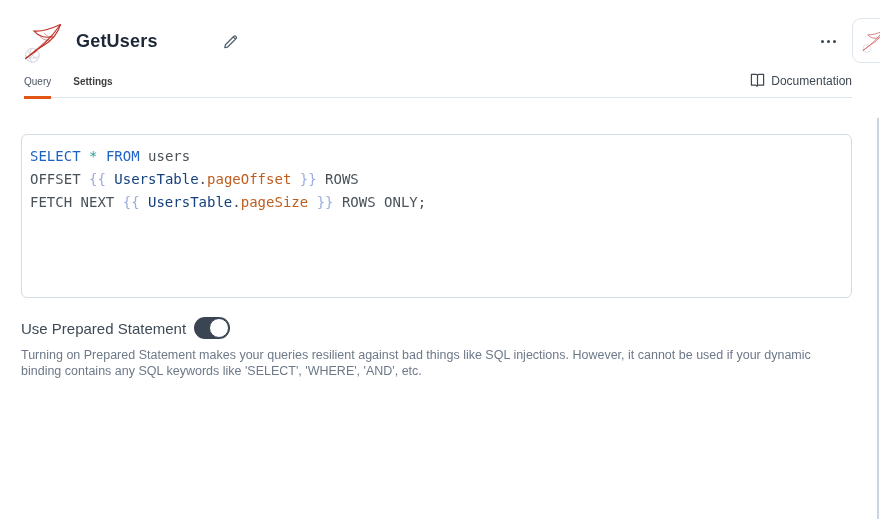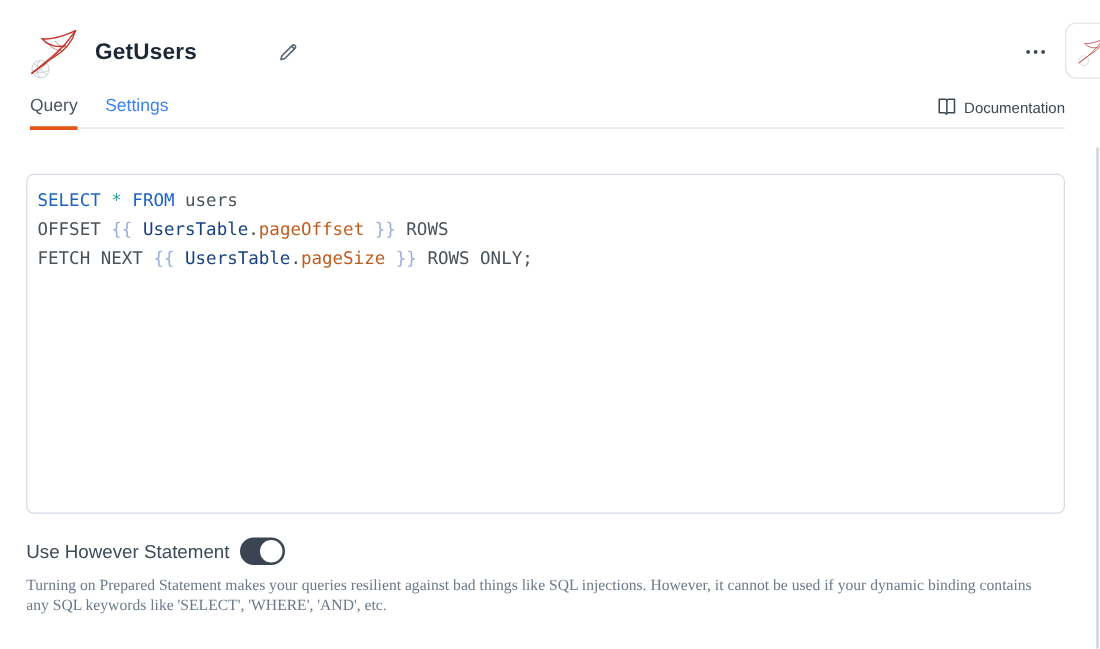--- a/index.html
+++ b/index.html
@@ -11,43 +11,43 @@
   .app-logo { width:46px; height:46px; flex:0 0 auto; }
   .title { font-size:18px; color:#1d2736; margin-left:10px; letter-spacing:.2px; }
   .edit-btn { margin-left:62px; width:22px; height:22px; display:flex; align-items:center; justify-content:center; cursor:pointer; background:none; border:none; }
   .more-btn { margin-left:auto; margin-right:40px; background:none; border:none; cursor:pointer; display:flex; gap:3px; padding:6px 4px; }
   .more-btn i { width:3px; height:3px; border-radius:50%; background:#3b4452; display:block; }
   .ds-card { position:absolute; left:852px; top:18px; width:58px; height:45px; border:1px solid #dfe5ec; border-radius:9px; background:#fff; display:flex; align-items:center; padding-left:7px; }
   .ds-card svg { width:26px; height:26px; }
 
   
   .tabbar { margin:6px 24px 0 24px; width:828px; display:flex; align-items:flex-end; border-bottom:1px solid #dfe5ec; }
-  .tab { font-size:14px; padding:4px 0 9px 0; margin-right:22px; border-bottom:3px solid transparent; margin-bottom:-2px; cursor:pointer; background:none; border-top:none; border-left:none; border-right:none; }
+  .tab { font-size:10px; padding:4px 0 9px 0; margin-right:22px; border-bottom:3px solid transparent; margin-bottom:-2px; cursor:pointer; background:none; border-top:none; border-left:none; border-right:none; }
   .tab.active { color:#4a5462; border-bottom-color:#e15615; }
-  .tab.inactive { color:#3b82f6; }
+  .tab.inactive { color:#404040;font-weight:bold; }
   .doc-link { margin-left:auto; display:flex; align-items:flex-end; gap:6px; font-size:12px; color:#3d4852; padding-bottom:9px; cursor:pointer; text-decoration:none; }
 
   
-  .editor { margin:36px 0 0 21px; width:831px; height:272px; border:1px solid #d4dce6; border-radius:6px; background:#fff; padding:10px 8px; }
+  .editor { margin:36px 0 0 21px; width:831px; height:164px; border:1px solid #d4dce6; border-radius:6px; background:#fff; padding:10px 8px; }
   .code { font-family:"DejaVu Sans Mono","Liberation Mono",monospace; font-size:14px; line-height:23px; white-space:pre; color:#4a5259; }
   .tok-kw   { color:#1e63c4; }
   .tok-op   { color:#2aa198; }
   .tok-txt  { color:#4a5259; }
   .tok-brace{ color:#9aaede; }
   .tok-obj  { color:#15417e; font-weight:normal; }
   .tok-prop { color:#bf5c1d;text-align:center; }
 
   
   .ps-row { margin:19px 0 0 21px; display:flex; align-items:center; gap:8px; }
   .ps-label { font-size:15px; color:#3f4a57; }
   .toggle { width:36px; height:22px; border-radius:11px; background:#cfd6de; border:none; position:relative; cursor:pointer; flex:0 0 auto; }
   .toggle.on { background:#3b4452; }
   .knob { position:absolute; top:1px; left:1px; width:20px; height:20px; border-radius:50%; background:#fff; border:1px solid #3b4452; transition:left .1s; }
   .toggle.on .knob { left:15px; }
-  .ps-help { margin:8px 0 0 21px; width:822px; font-size:12.5px; line-height:16px; color:#6d7989;font-family:Liberation Serif, serif; }
+  .ps-help { margin:8px 0 0 21px; width:822px; font-size:12.5px; line-height:16px; color:#6d7989; }
 
   
   .right-divider { position:absolute; left:877px; top:118px; width:2px; height:401px; background:#ccd5df; }
 
   svg.icon { display:block; }
 </style>
 </head>
 <body>
 
 <div class="header">
@@ -106,20 +106,20 @@
     </svg>
     <span>Documentation</span>
   </a>
 </div>
 
 <div class="editor">
   <div class="code"><div class="code-line"><span class="tok-kw">SELECT</span><span class="tok-txt"> </span><span class="tok-op">*</span><span class="tok-txt"> </span><span class="tok-kw">FROM</span><span class="tok-txt"> users</span></div><div class="code-line"><span class="tok-txt">OFFSET </span><span class="tok-brace">{{</span><span class="tok-txt"> </span><span class="tok-obj">UsersTable</span><span class="tok-txt">.</span><span class="tok-prop">pageOffset</span><span class="tok-txt"> </span><span class="tok-brace">}}</span><span class="tok-txt"> ROWS</span></div><div class="code-line"><span class="tok-txt">FETCH NEXT </span><span class="tok-brace">{{</span><span class="tok-txt"> </span><span class="tok-obj">UsersTable</span><span class="tok-txt">.</span><span class="tok-prop">pageSize</span><span class="tok-txt"> </span><span class="tok-brace">}}</span><span class="tok-txt"> ROWS ONLY;</span></div></div>
 </div>
 
 <div class="ps-row">
-  <span class="ps-label">Use However Statement</span>
+  <span class="ps-label">Use Prepared Statement</span>
   <button class="toggle on" id="ps-toggle">
     <span class="knob"></span>
   </button>
 </div>
 <div class="ps-help">Turning on Prepared Statement makes your queries resilient against bad things like SQL injections. However, it cannot be used if your dynamic binding contains any SQL keywords like 'SELECT', 'WHERE', 'AND', etc.</div>
 
 <div class="right-divider"></div>
 
 </body></html>

